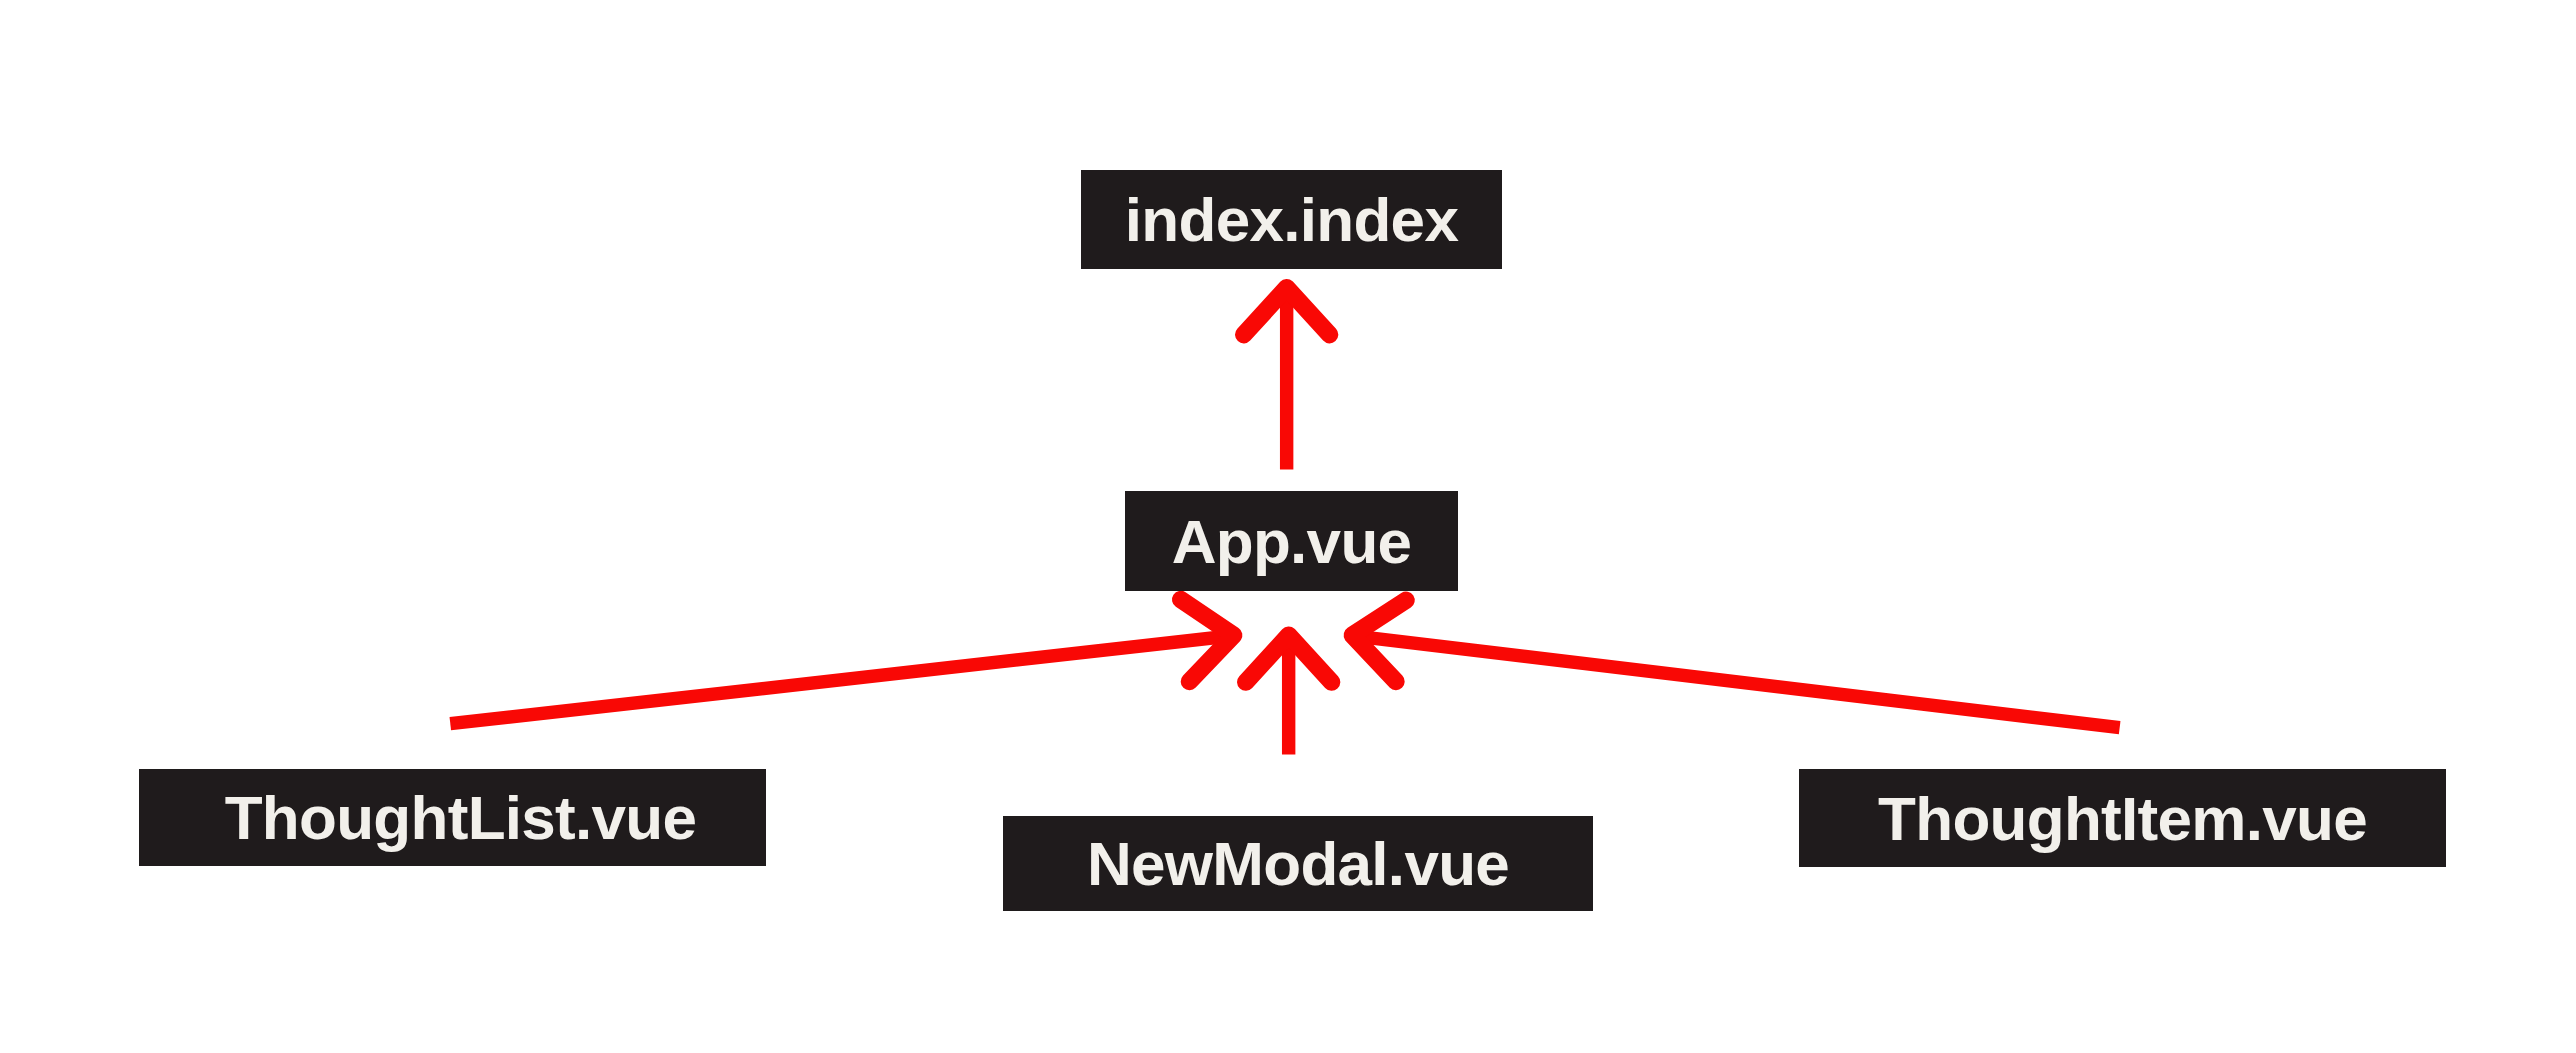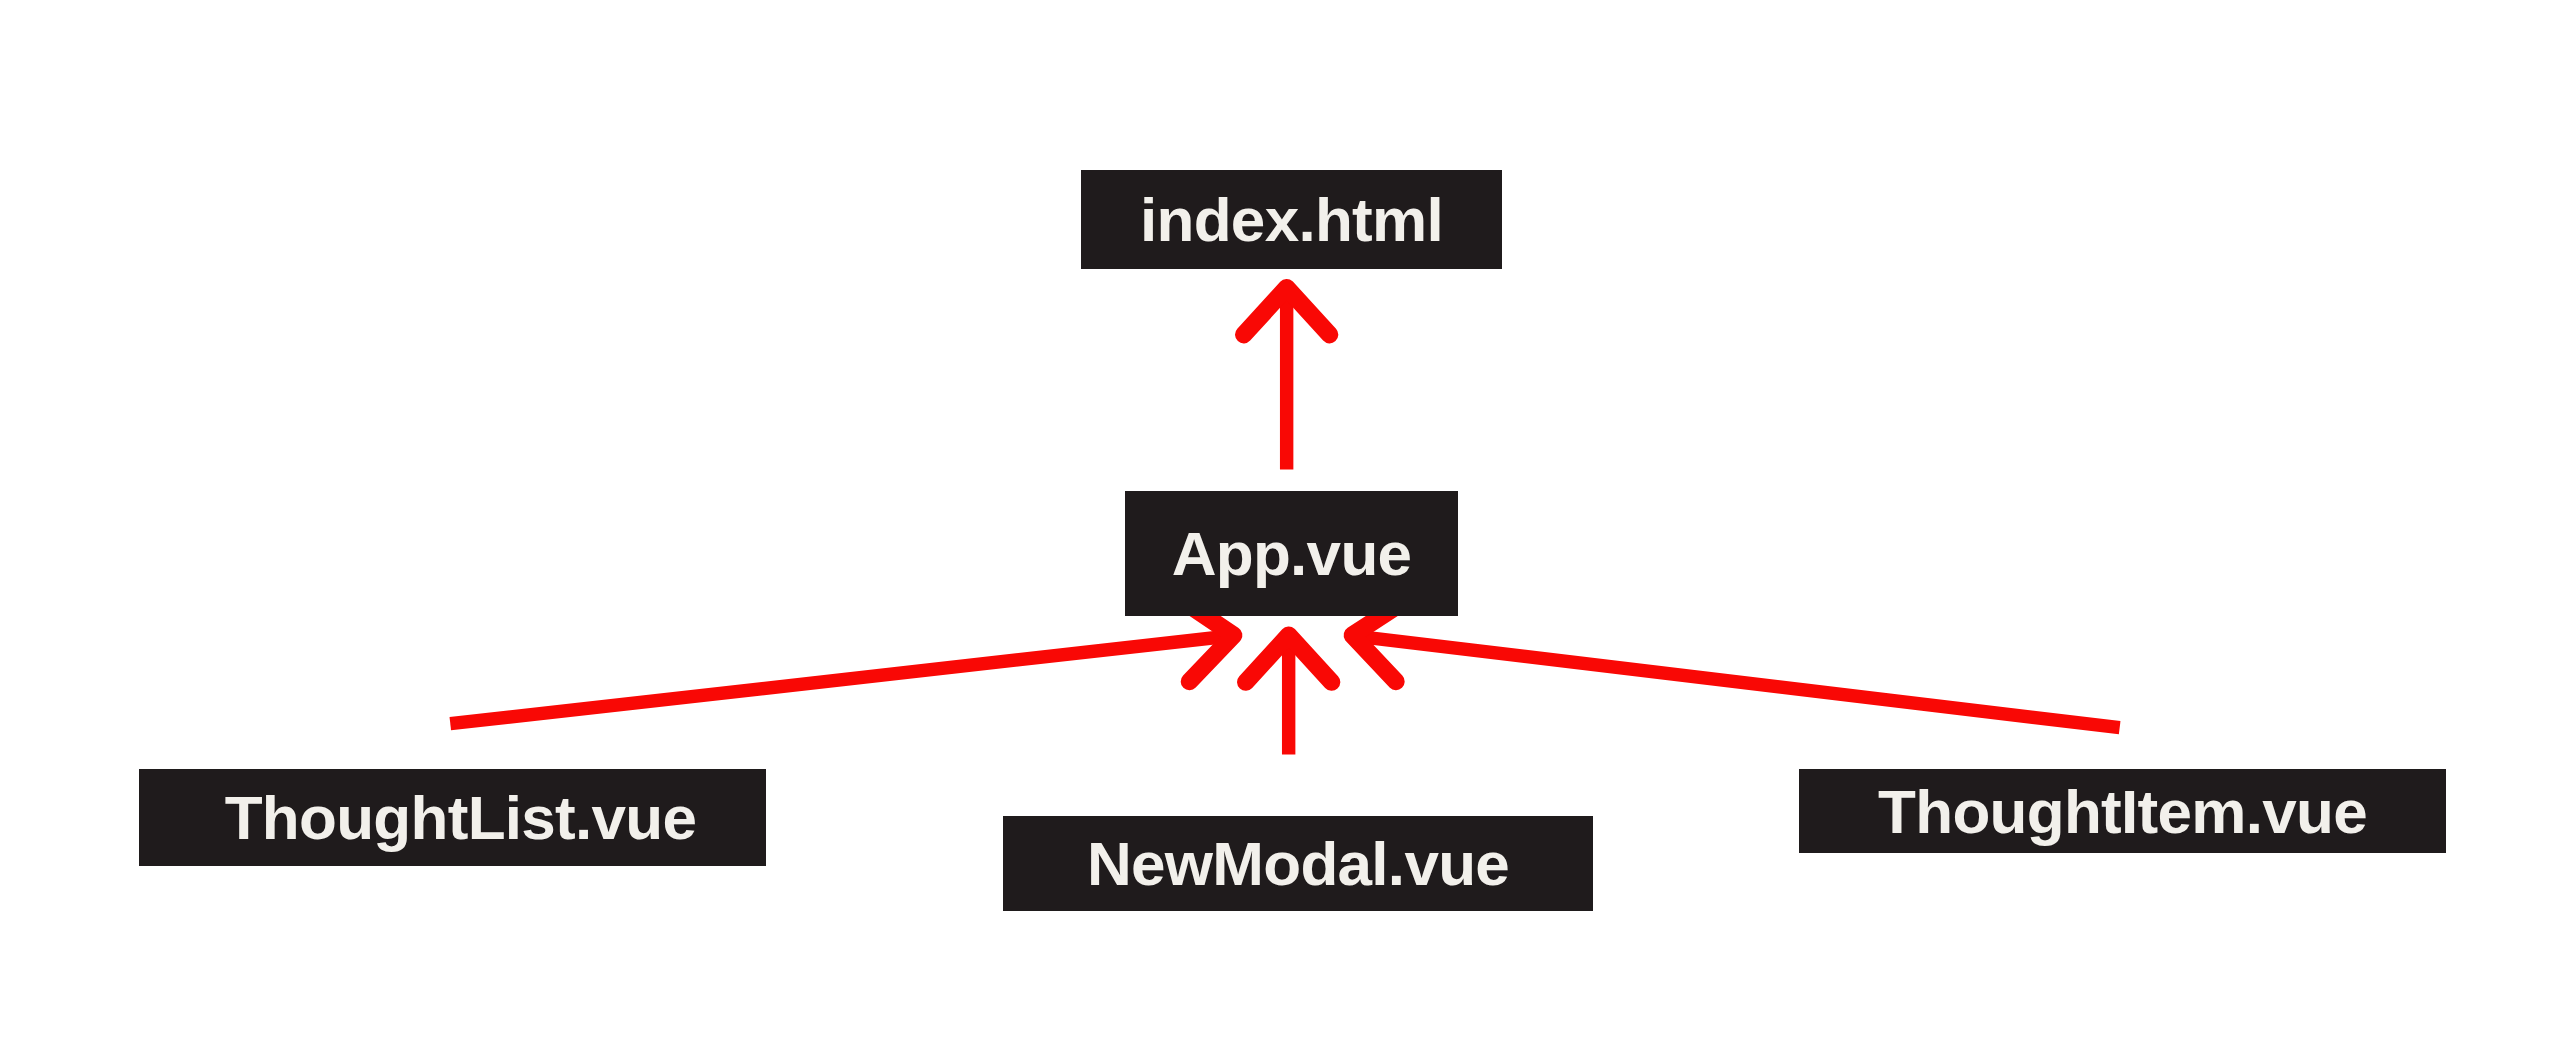--- a/index.html
+++ b/index.html
@@ -44,24 +44,24 @@
     color:var(--node-text);
     display:flex;
     align-items:center;
     justify-content:center;
     font-weight:bold;
     font-size:62px;
     letter-spacing:-0.7px;
     white-space:nowrap;
   }
   .node-index-html  {left:1081px;top:170px;width:421px;height:99px;}
-  .node-app-vue     {left:1125px;top:491px;width:333px;height:125px;}
+  .node-app-vue     {left:1125px;top:491px;width:333px;height:100px;}
   .node-thought-list{left:139px; top:769px;width:627px;height:97px;padding-left:16px;}
   .node-new-modal   {left:1003px;top:769px;width:590px;height:95px;margin-top:47px;}
-  .node-thought-item{left:1799px;top:769px;width:647px;height:84px;}
+  .node-thought-item{left:1799px;top:769px;width:647px;height:98px;}
 </style>
 </head>
 <body>
 
 <div class="canvas">
 
   <svg class="arrows" viewBox="0 0 3840 1570" xmlns="http://www.w3.org/2000/svg">
 
     <g>
       <path class="shaft" d="M 1918 700 L 1918 445"></path>
@@ -78,21 +78,21 @@
       <path class="head" d="M 1760 894 L 1839 947 L 1773 1016"></path>
     </g>
 
     <g>
       <path class="shaft" d="M 3160 1085 L 2033 950"></path>
       <path class="head" d="M 2096 895 L 2016 947 L 2081 1016"></path>
     </g>
   </svg>
 
   <div class="node node-index-html">
-    <span>index.html</span>
+    <span>index.index</span>
   </div>
 
   <div class="node node-app-vue">
     <span>App.vue</span>
   </div>
 
   <div class="node node-thought-list">
     <span>ThoughtList.vue</span>
   </div>
 

